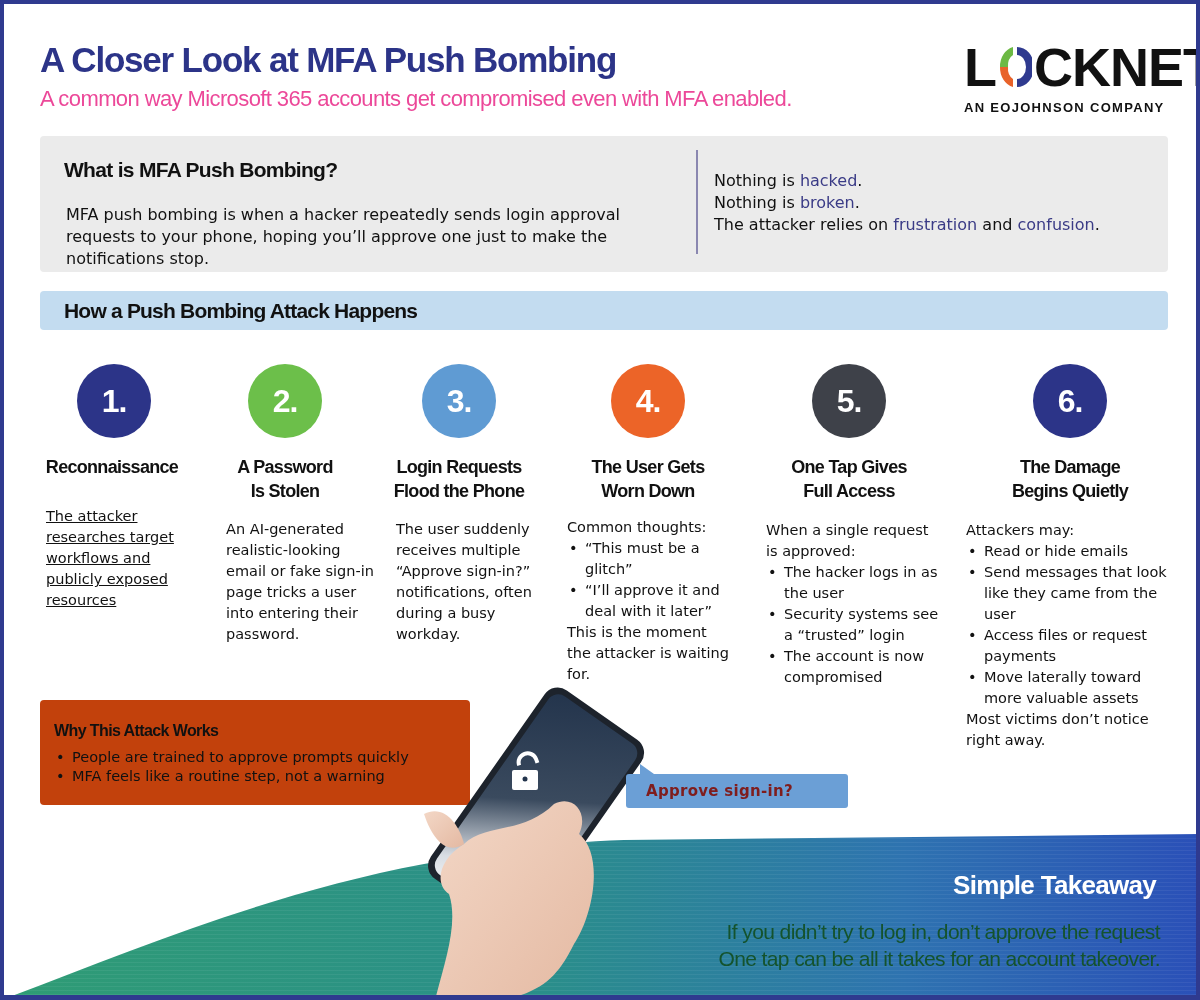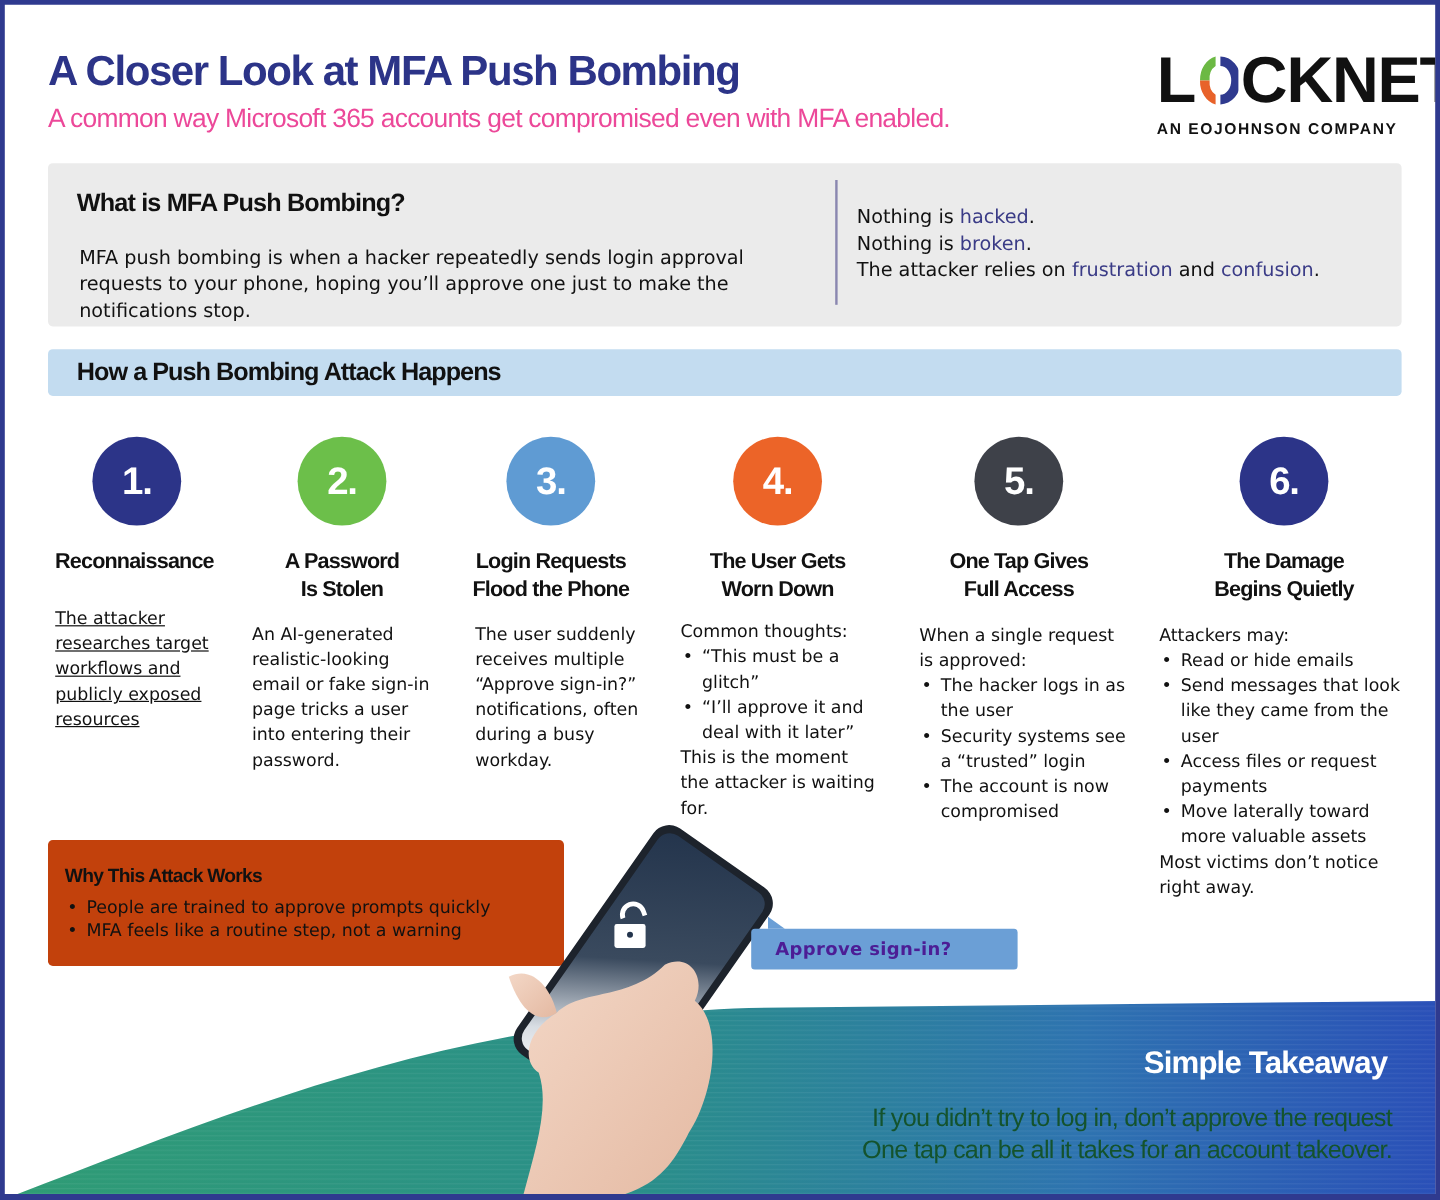--- a/index.html
+++ b/index.html
@@ -32,21 +32,21 @@
   .step-body li::before { content: "•"; position: absolute; left: 2px; top: 0; }
 
   .why-box { position: absolute; left: 36px; top: 696px; width: 430px; height: 105px; background: #c2410c; border-radius: 4px; }
   .why-title { position: absolute; left: 14px; top: 22px; font-size: 16px; font-weight: 700; letter-spacing: -0.6px; }
   .why-list { position: absolute; left: 14px; top: 48px; font-family: "DejaVu Sans", sans-serif; font-size: 14.5px; line-height: 19px; list-style: none; }
   .why-list li { position: relative; padding-left: 18px; }
   .why-list li::before { content: "•"; position: absolute; left: 2px; }
 
   .bottom-wave { position: absolute; left: 0; top: 830px; width: 1200px; height: 170px; }
 
-  .bubble { position: absolute; left: 622px; top: 770px; width: 222px; height: 34px; background: #6b9fd6; border-radius: 3px; color: #4c1d95; font-family: "DejaVu Sans", sans-serif; font-weight: 700; font-size: 15px; padding: 8px 0 0 20px; letter-spacing: 0.3px; }
+  .bubble { position: absolute; left: 622px; top: 770px; width: 222px; height: 34px; background: #6b9fd6; border-radius: 3px; color: #7f1d1d; font-family: "DejaVu Sans", sans-serif; font-weight: 700; font-size: 15px; padding: 8px 0 0 20px; letter-spacing: 0.3px; }
   .bubble::before { content: ""; position: absolute; left: 14px; top: -10px; border-left: 0 solid transparent; border-right: 14px solid transparent; border-bottom: 10px solid #6b9fd6; }
 
   .takeaway-title { position: absolute; right: 40px; top: 866px; font-size: 26px; font-weight: 700; color: #fff; letter-spacing: -0.7px; }
   .takeaway-body { position: absolute; right: 36px; top: 914px; text-align: right; font-size: 21px; line-height: 27px; color: #14532d; letter-spacing: -0.6px; }
 
   .phone-art { position: absolute; left: 400px; top: 680px; width: 260px; height: 320px; }
 </style>
 </head>
 <body>
 
@@ -91,21 +91,21 @@
         <div>Reconnaissance</div>
       </div>
       <div class="step-body" style="left: 42px; width: 150px; top: 502px; text-decoration: underline;">
         <div>The attacker researches target workflows and publicly exposed resources</div>
       </div>
       <div class="circle" style="left: 244px; top: 360px; background: rgb(108, 191, 74);">2.</div>
       <div class="step-title" style="left: 181px; width: 200px; top: 451px;">
         <div>A Password</div>
         <div>Is Stolen</div>
       </div>
-      <div class="step-body" style="left: 206px; width: 150px; top: 515px;">
+      <div class="step-body" style="left: 222px; width: 150px; top: 515px;">
         <div>An AI-generated realistic-looking email or fake sign-in page tricks a user into entering their password.</div>
       </div>
       <div class="circle" style="left: 418px; top: 360px; background: rgb(95, 155, 211);">3.</div>
       <div class="step-title" style="left: 355px; width: 200px; top: 451px;">
         <div>Login Requests</div>
         <div>Flood the Phone</div>
       </div>
       <div class="step-body" style="left: 392px; width: 150px; top: 515px;">
         <div>The user suddenly receives multiple “Approve sign-in?” notifications, often during a busy workday.</div>
       </div>

